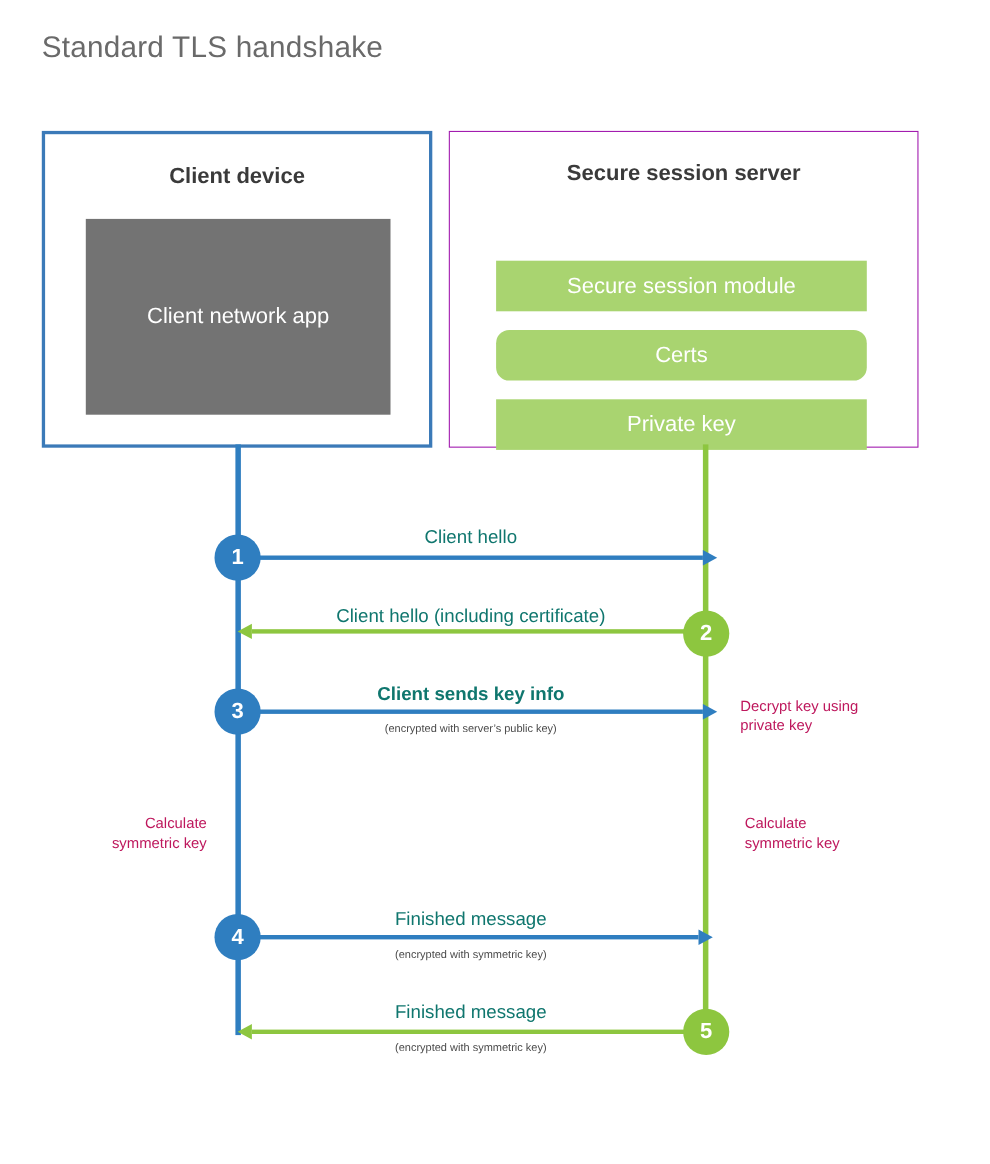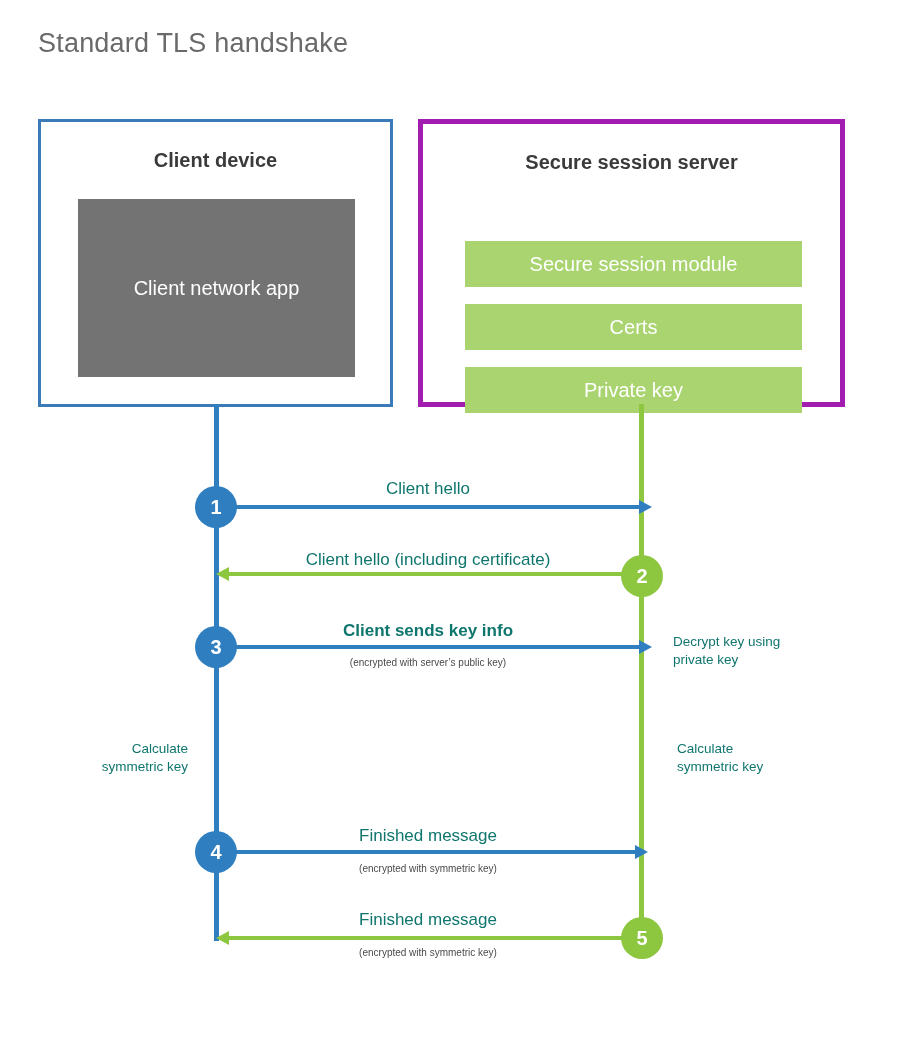--- a/index.html
+++ b/index.html
@@ -39,25 +39,25 @@
     box-sizing: border-box;
   }
   .panel-client {
     left: 38px;
     top: 119px;
     width: 355px;
     height: 288px;
     border: 3px solid #3b7ab8;
   }
   .panel-server {
-    left: 418px;
+    left: 408px;
     top: 119px;
     width: 427px;
     height: 288px;
-    border: 5px solid #a21caf;
+    border: 1px solid #a21caf;
   }
   .panel-title {
     position: absolute;
     left: 0;
     right: 0;
     top: 27px;
     text-align: center;
     font-size: 20px;
     font-weight: bold;
     color: #3a3a3a;
@@ -83,21 +83,21 @@
     background: #737373;
   }
   .server-bar {
     left: 42px;
     width: 337px;
     height: 46px;
     background: #a9d470;
     margin-top: 39px;
   }
   .server-bar-0 { top: 78px; }
-  .server-bar-1 { top: 141px; }
+  .server-bar-1 { top: 141px; border-radius: 12px; }
   .server-bar-2 { top: 204px; }
 
   
   .lifeline {
     position: absolute;
     width: 5px;
   }
   .lifeline-client {
     left: 214px;
     top: 404px;
@@ -164,21 +164,21 @@
   }
   .arrow-sublabel {
     position: absolute;
     text-align: center;
     color: #4a4a4a;
     font-size: 10px;
     white-space: nowrap;
   }
   .side-note {
     position: absolute;
-    color: #0f766e;
+    color: #be185d;
     font-size: 13.5px;
     line-height: 1.32;
   }
   .side-note-left { text-align: right; }
   .side-note-right { text-align: left; }
 </style>
 </head>
 <body>
 
 <div id="diagram-root">

